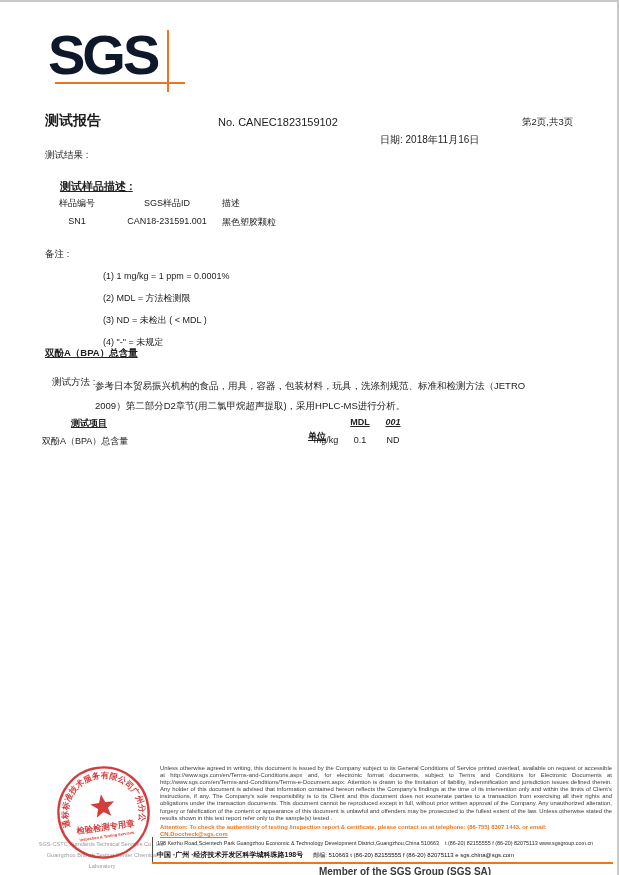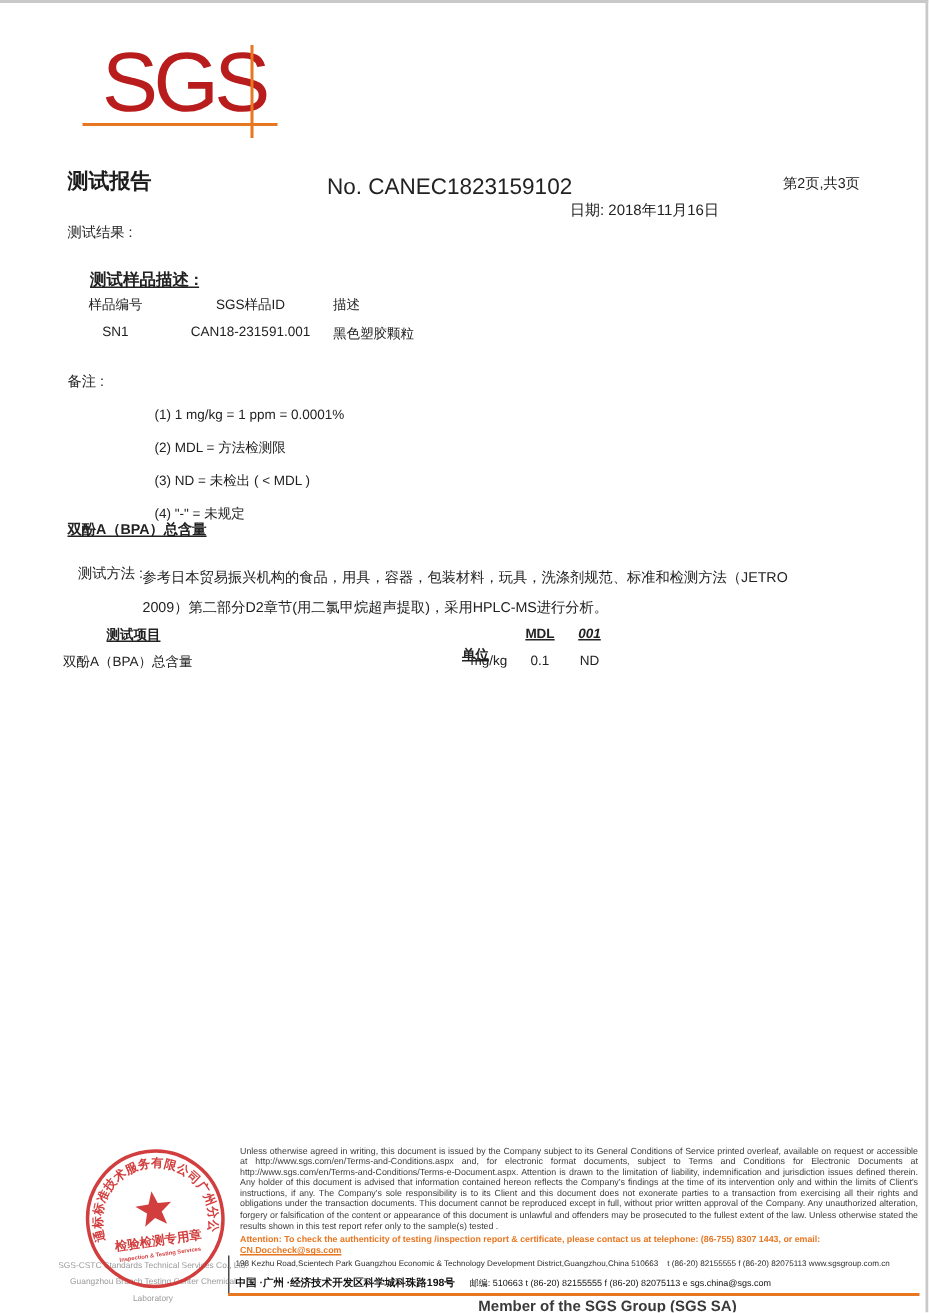--- a/index.html
+++ b/index.html
@@ -10,30 +10,30 @@
     border-top:2px solid #c9c9c9;
     border-right:2px solid #c9c9c9;
     box-sizing:border-box;
     font-family:"Liberation Sans","DejaVu Sans",sans-serif;
     color:#222;
     overflow:hidden;
   }
   .abs{position:absolute;}
   
   .logo-text{
-    left:68px;top:26px;
-    font-size:56px;font-weight:normal;
-    color:#b91c1c;letter-spacing:-3px;
+    left:48px;top:26px;
+    font-size:56px;font-weight:bold;
+    color:#0f172a;letter-spacing:-3px;
     line-height:54px;
   }
   .logo-hline{left:55px;top:80px;width:130px;height:2px;background:#e87722;}
   .logo-vline{left:167px;top:28px;width:2px;height:62px;background:#e87722;}
   
   .doc-title{left:45px;top:110px;font-size:14px;font-weight:bold;color:#1c1c1c;}
-  .report-no{left:218px;top:114px;font-size:15px;}
+  .report-no{left:218px;top:114px;font-size:11px;}
   .report-date{left:380px;top:131px;font-size:10px;}
   .page-info{left:522px;top:114px;font-size:9.5px;}
   
   .results-label{left:45px;top:147px;font-size:9.5px;}
   .sample-heading{left:60px;top:177px;font-size:11px;font-weight:bold;text-decoration:underline;}
   .sample-table{left:42px;top:195px;font-size:9px;}
   .sample-table .trow{display:grid;grid-template-columns:70px 110px auto;margin-bottom:6px;}
   .sample-table .c1,.sample-table .c2{text-align:center;}
   .sample-table .hdr{font-weight:normal;}
   .notes-label{left:45px;top:246px;font-size:9.5px;}

